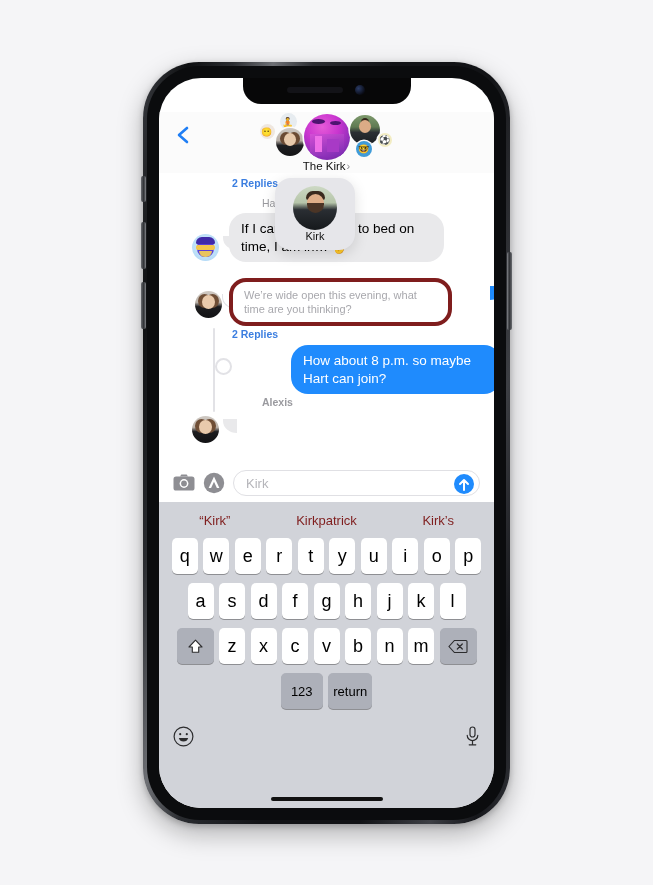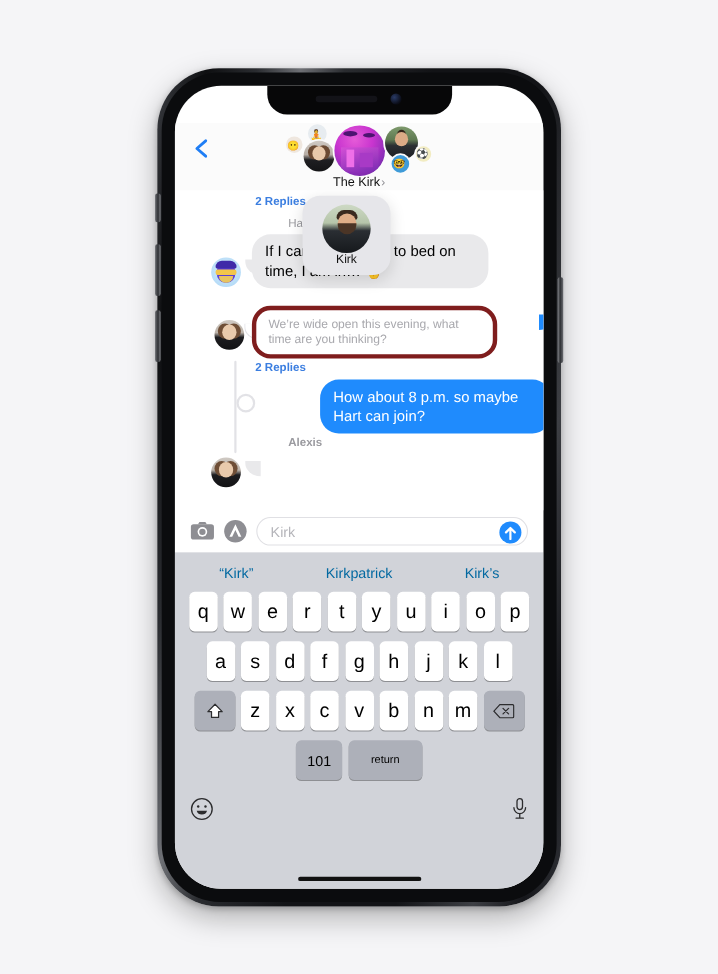--- a/index.html
+++ b/index.html
@@ -139,30 +139,30 @@
   .app-icon { position:absolute; left:44px; top:8px; width:22px; height:22px; cursor:pointer; }
   .text-field { position:absolute; left:74px; top:6px; width:247px; height:26px; border:1px solid #e0e0e4;
                 border-radius:14px; background:#fff; }
   .text-field .val { position:absolute; left:12px; top:5px; font-size:13px; color:#b5b5ba; }
   .send-btn { position:absolute; right:5px; top:3px; width:20px; height:20px; border-radius:50%; background:#1f8bfd; cursor:pointer; }
   .send-btn svg { position:absolute; left:4px; top:3.5px; }
 
   
   .keyboard { position:absolute; top:424px; left:0; width:335px; height:306px; background:#d1d3d9; }
   .suggest { height:36px; display:flex; align-items:center; }
-  .suggest .s { flex:1; text-align:center; font-size:13px; color:#0369a1; position:relative; cursor:pointer; }
+  .suggest .s { flex:1; text-align:center; font-size:13px; color:#7f1d1d; position:relative; cursor:pointer; }
   .suggest .s + .s::before { content:""; position:absolute; left:0; top:8px; bottom:8px; width:1px; background:#b3b5bb; }
   .krow { display:flex; justify-content:center; gap:5.5px; margin-bottom:9px; }
   .key { width:26px; height:36px; border-radius:5px; background:#fff; color:#000;
          display:flex; align-items:center; justify-content:center; font-size:18px;
          box-shadow:0 1px 0 rgba(0,0,0,.32); cursor:pointer; }
   .krow.r2 { padding-left:0; }
   .key.wide { width:37px; background:#adb0b9; }
   .key.fn { width:42px; background:#adb0b9; font-size:13px; }
-  .key.ret { width:67px; background:#adb0b9; font-size:10px; }
+  .key.ret { width:44px; background:#adb0b9; font-size:13px; }
   .key.space { width:148px; font-size:13px; }
   .krow.r4 { margin-bottom:10px; }
   .bottombar { display:flex; align-items:center; justify-content:space-between; padding:0 14px; height:38px; }
   .home-ind { position:absolute; left:50%; transform:translateX(-50%); bottom:7px; width:112px; height:4.5px;
               border-radius:3px; background:#111; }
 </style>
 </head>
 <body>
 
 <div id="stage">
@@ -320,21 +320,21 @@
         <div class="key">m</div>
         <div class="key wide">
           <svg width="20" height="15" viewBox="0 0 20 15">
             <path d="M6.4 1.5 H18 a1 1 0 0 1 1 1 v10 a1 1 0 0 1-1 1 H6.4 L1 7.5 Z" fill="none" stroke="#2c2c2e" stroke-width="1.1"></path>
             <path d="M9.3 5 L14.3 10 M14.3 5 L9.3 10" stroke="#2c2c2e" stroke-width="1.2" stroke-linecap="round"></path>
           </svg>
         </div>
       </div>
 
       <div class="krow r4">
-        <div class="key fn">101</div>
+        <div class="key fn">123</div>
         <div class="key ret">return</div>
       </div>
 
       <div class="bottombar">
         <span>
           <svg width="21" height="21" viewBox="0 0 21 21">
             <circle cx="10.5" cy="10.5" r="9.4" fill="none" stroke="#2c2c2e" stroke-width="1.2"></circle>
             <circle cx="7.2" cy="8.2" r="1.1" fill="#2c2c2e"></circle>
             <circle cx="13.8" cy="8.2" r="1.1" fill="#2c2c2e"></circle>
             <path d="M5.8 12 a4.9 4.9 0 0 0 9.4 0 Z" fill="#2c2c2e"></path>

